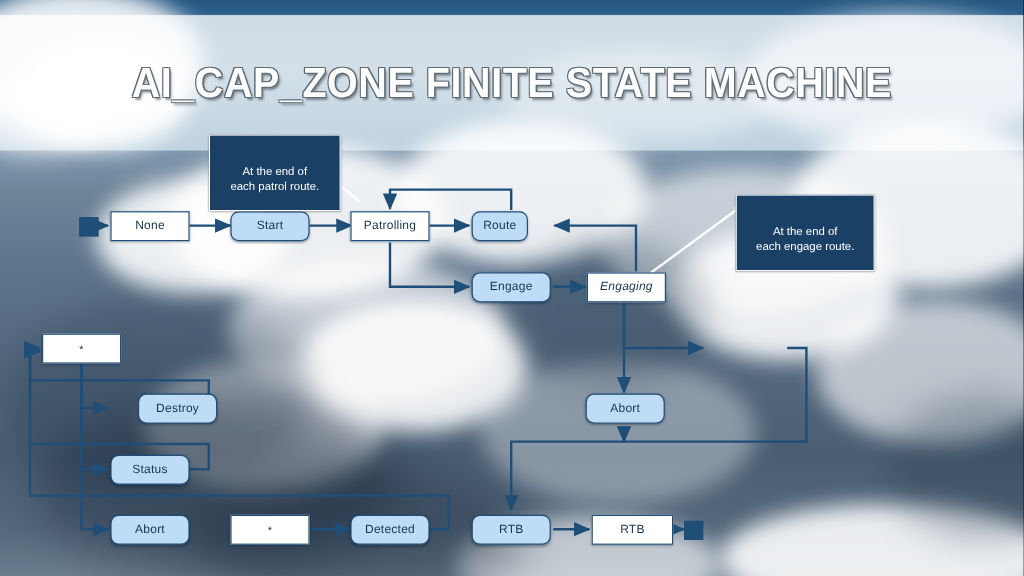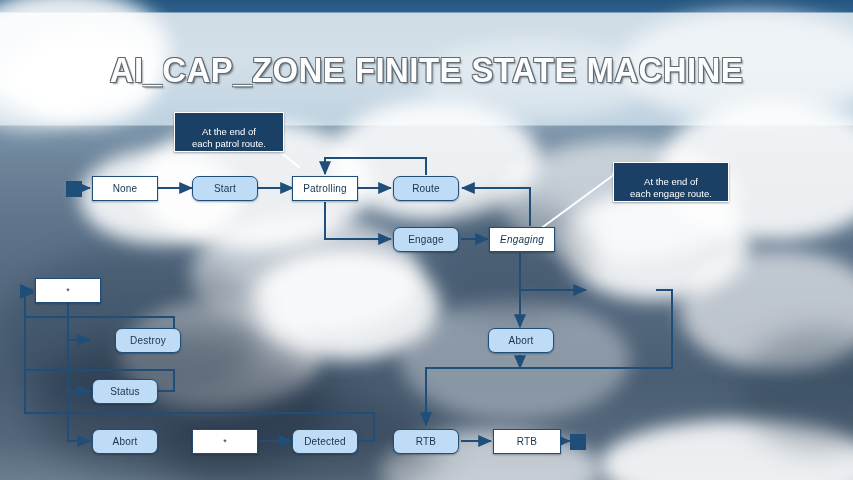--- a/index.html
+++ b/index.html
@@ -34,21 +34,21 @@
       -1px -1px 0 #5f6a72, 1px -1px 0 #5f6a72,
       -1px  1px 0 #5f6a72, 1px  1px 0 #5f6a72,
        2px  2px 2px rgba(50,60,70,.55);
     white-space:nowrap;
   }
 
   
   .callout{
     position:absolute;background:#1b4066;border:1px solid #ffffff;
     color:#ffffff;font-size:9.5px;line-height:12.5px;text-align:center;
-    padding:0 7px;box-shadow:0 1px 2px rgba(0,0,0,.35);
+    padding:12px 7px;box-shadow:0 1px 2px rgba(0,0,0,.35);
     white-space:pre-line;
   }
   svg.links{position:absolute;left:0;top:0;width:853px;height:480px;}
 
   .node{
     position:absolute;box-sizing:border-box;
     border:1.6px solid #1f4e79;
     display:flex;align-items:center;justify-content:center;
     font-size:10px;color:#15334d;letter-spacing:.2px;
     box-shadow:0 1px 2px rgba(10,25,40,.35);
@@ -165,21 +165,21 @@
   </div>
 
   <div class="node blue" style="left:192px;top:176px;width:66px;height:25px;">
     <span>Start</span>
   </div>
 
   <div class="node white" style="left:292px;top:176px;width:66px;height:25px;">
     <span>Patrolling</span>
   </div>
 
-  <div class="node blue" style="left:393px;top:176px;width:66px;height:25px;">
+  <div class="node blue" style="left:393px;top:176px;width:47px;height:25px;">
     <span>Route</span>
   </div>
 
   <div class="node blue" style="left:393px;top:227px;width:66px;height:25px;">
     <span>Engage</span>
   </div>
 
   <div class="node white" style="left:489px;top:227px;width:66px;height:25px;font-style:italic;">
     <span>Engaging</span>
   </div>

